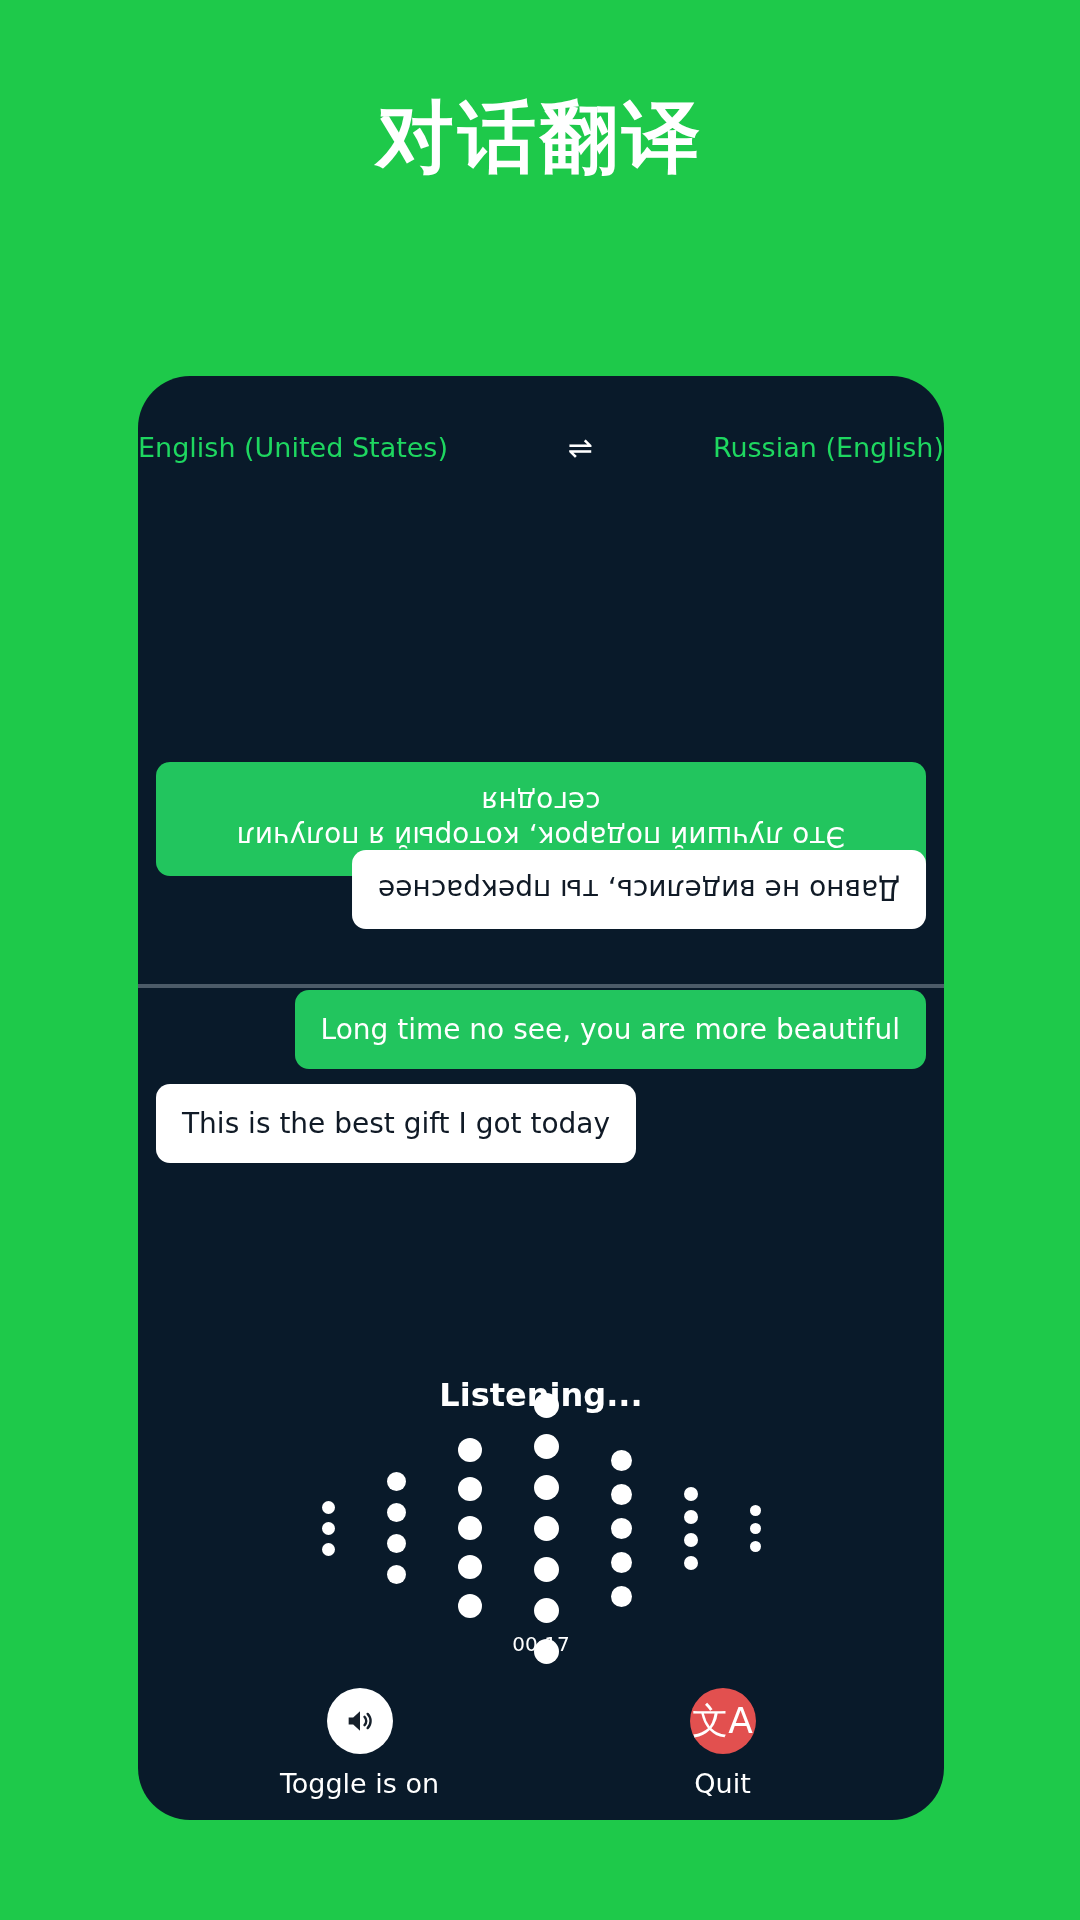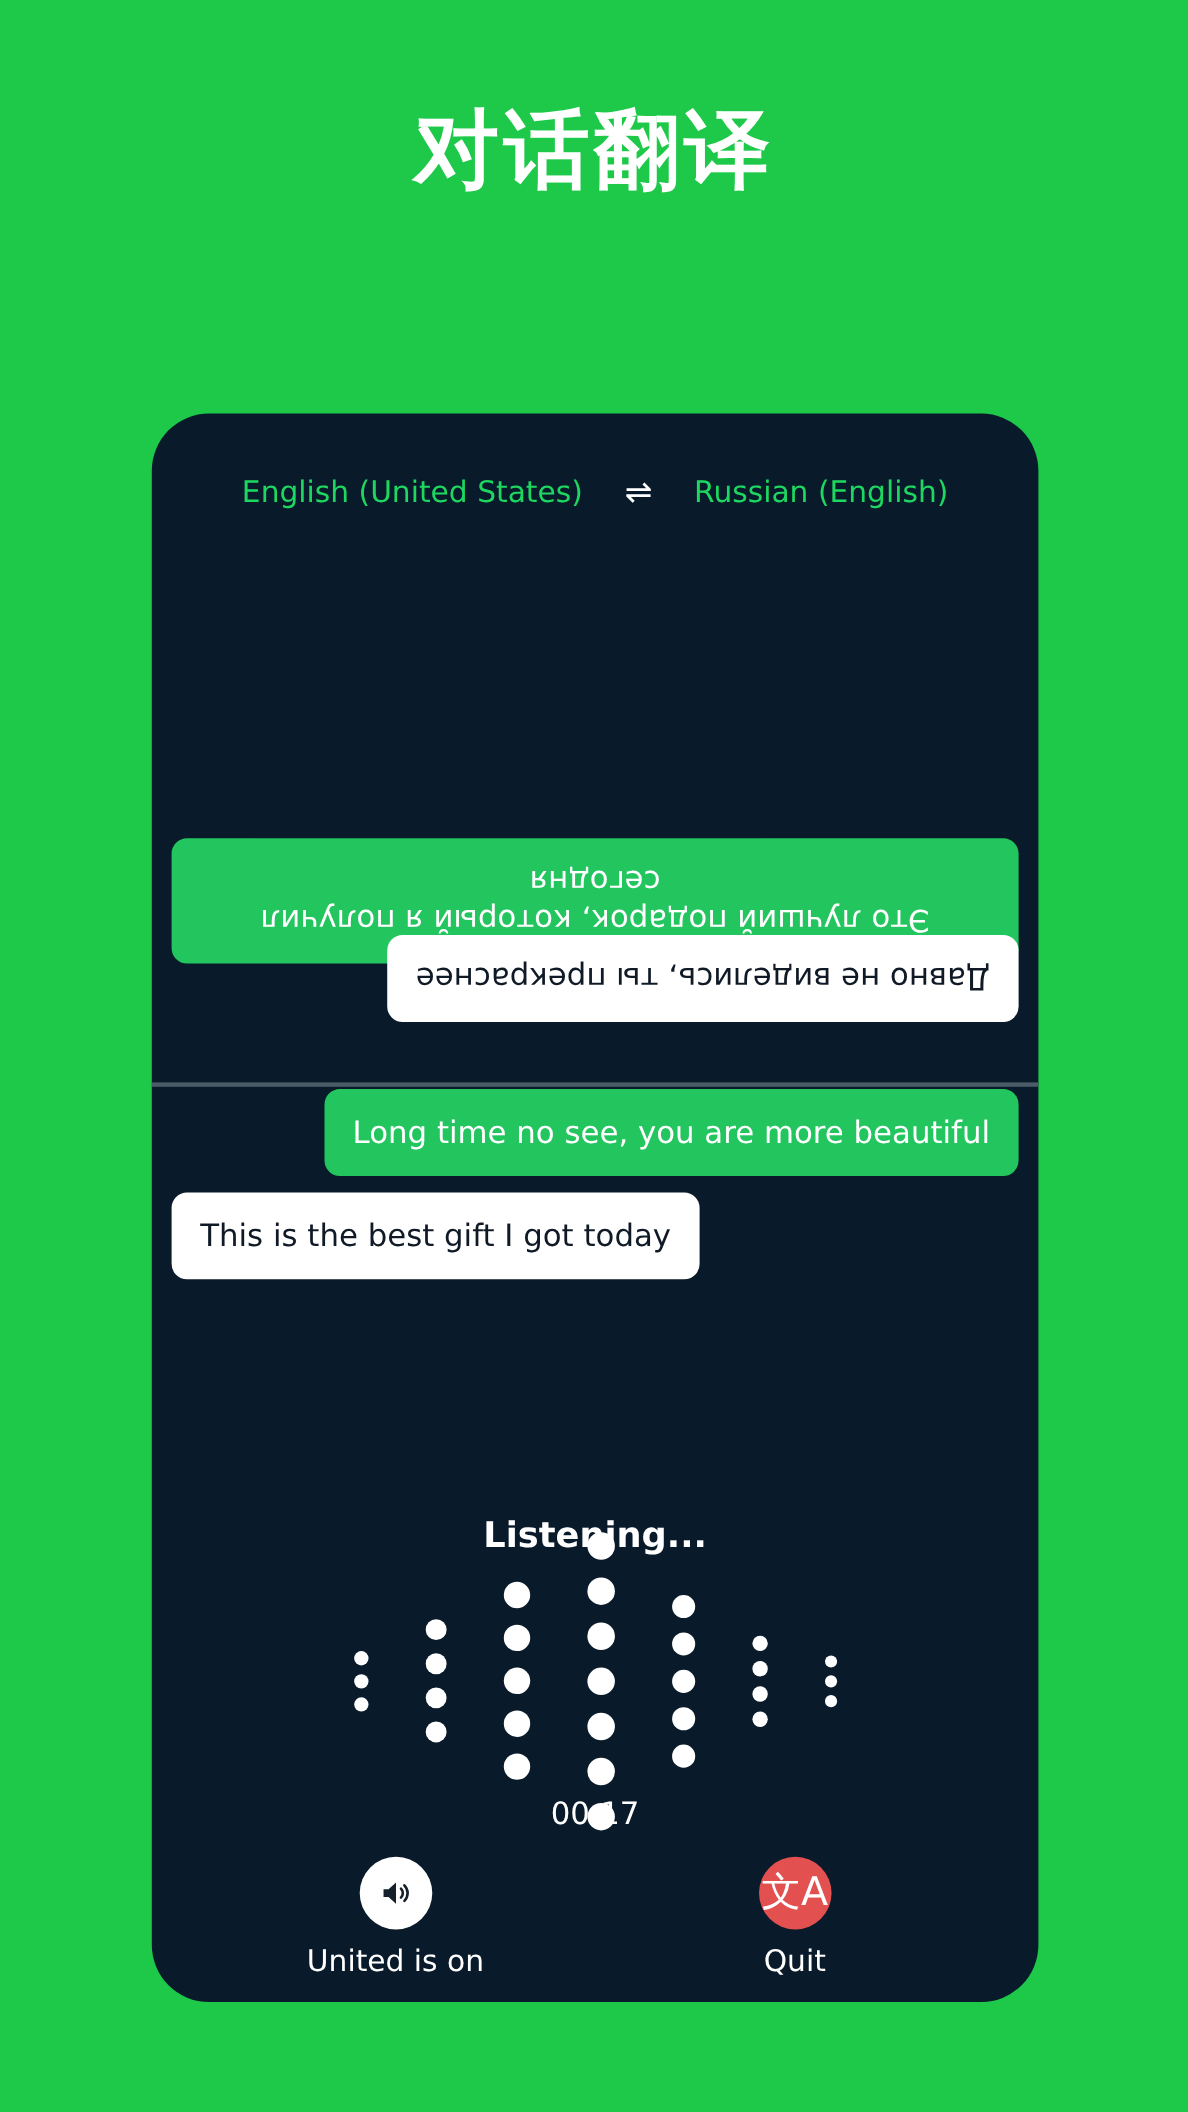--- a/index.html
+++ b/index.html
@@ -34,21 +34,21 @@
     background:#091a2a;
     border-radius:52px 52px 52px 52px;
     overflow:hidden;
   }
   
   .lang-bar {
     position:absolute;
     top:56px; left:0; width:806px;
     display:flex;
     align-items:center;
-    justify-content:center;
+    justify-content:space-between;
     gap:38px;
   }
   .lang-item {
     color:#1ed760;
     font-size:27px;
     font-family:"DejaVu Sans", sans-serif;
     white-space:nowrap;
   }
   .swap-icon {
     color:#ffffff;
@@ -115,21 +115,21 @@
   }
   .wave-dot {
     background:#ffffff;
     border-radius:50%;
   }
   .timer {
     position:absolute;
     top:1256px; left:0; width:806px;
     text-align:center;
     color:#ffffff;
-    font-size:28px;
+    font-size:20px;
     font-family:"DejaVu Sans", sans-serif;
   }
   
   .controls {
     position:absolute;
     top:1312px; left:0; width:806px;
     display:flex;
     justify-content:space-around;
     align-items:flex-start;
     padding:0 40px;
@@ -246,21 +246,21 @@
     <div class="controls">
 
       <div class="ctrl">
         <div class="ctrl-circle light">
           <svg width="34" height="34" viewBox="0 0 24 24">
             <path d="M4 9.5h3.2L12 5.2v13.6L7.2 14.5H4z" fill="#16202b"></path>
             <path d="M15.2 9.1a4.1 4.1 0 0 1 0 5.8" stroke="#16202b" stroke-width="1.7" fill="none" stroke-linecap="round"></path>
             <path d="M17.4 7a7.1 7.1 0 0 1 0 10" stroke="#16202b" stroke-width="1.7" fill="none" stroke-linecap="round"></path>
           </svg>
         </div>
-        <div class="ctrl-label">United is on</div>
+        <div class="ctrl-label">Toggle is on</div>
       </div>
 
       <div class="ctrl">
         <div class="ctrl-circle danger">
           <span class="glyph-translate">文A</span>
         </div>
         <div class="ctrl-label">Quit</div>
       </div>
 
 

